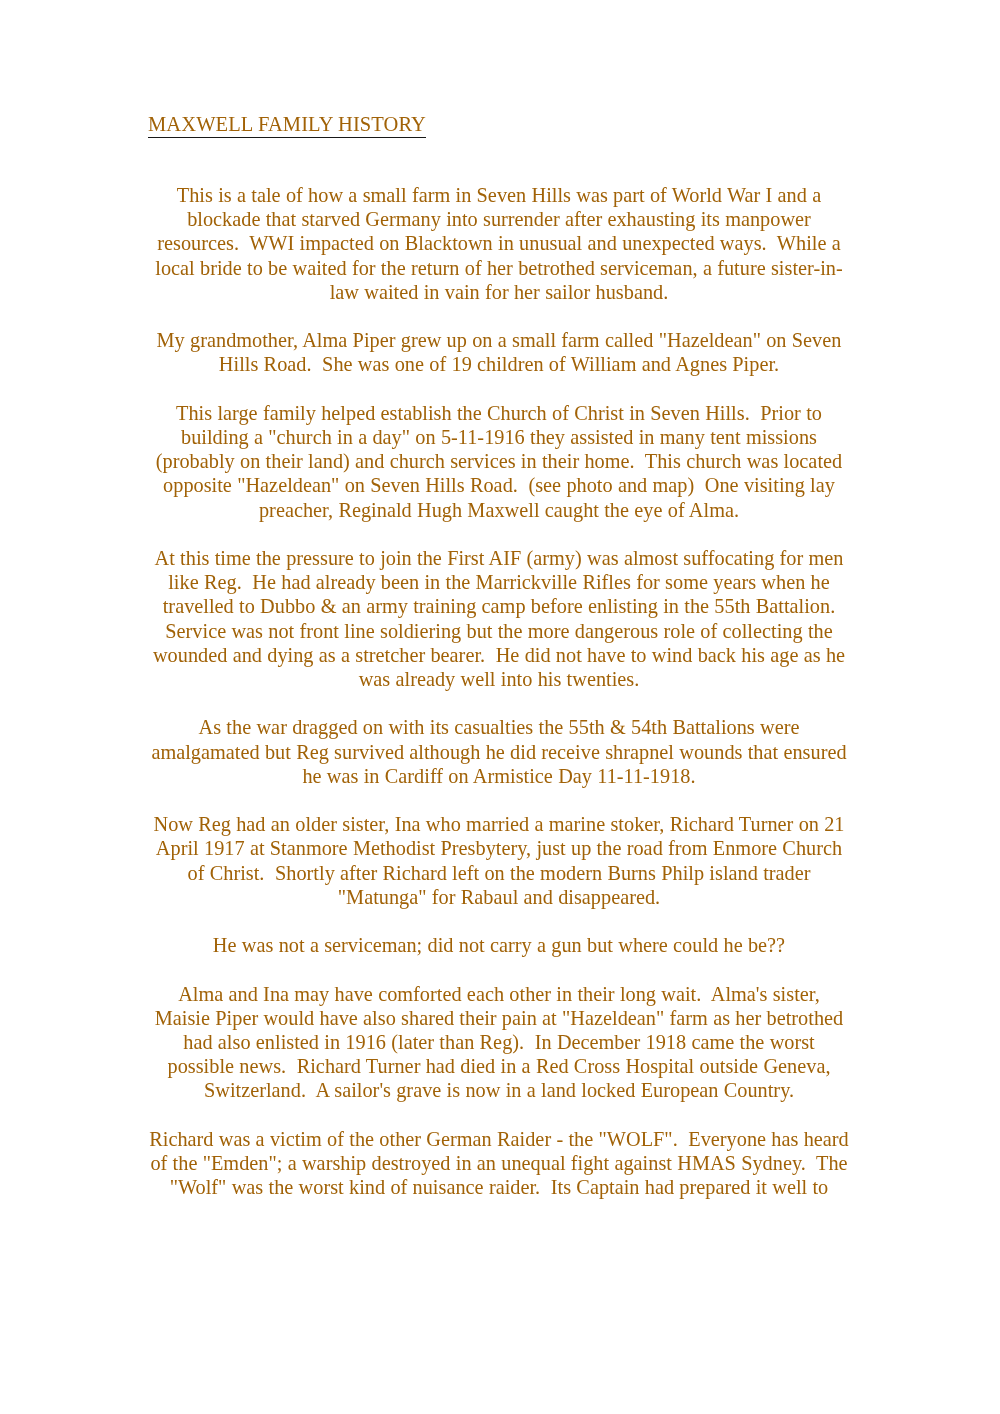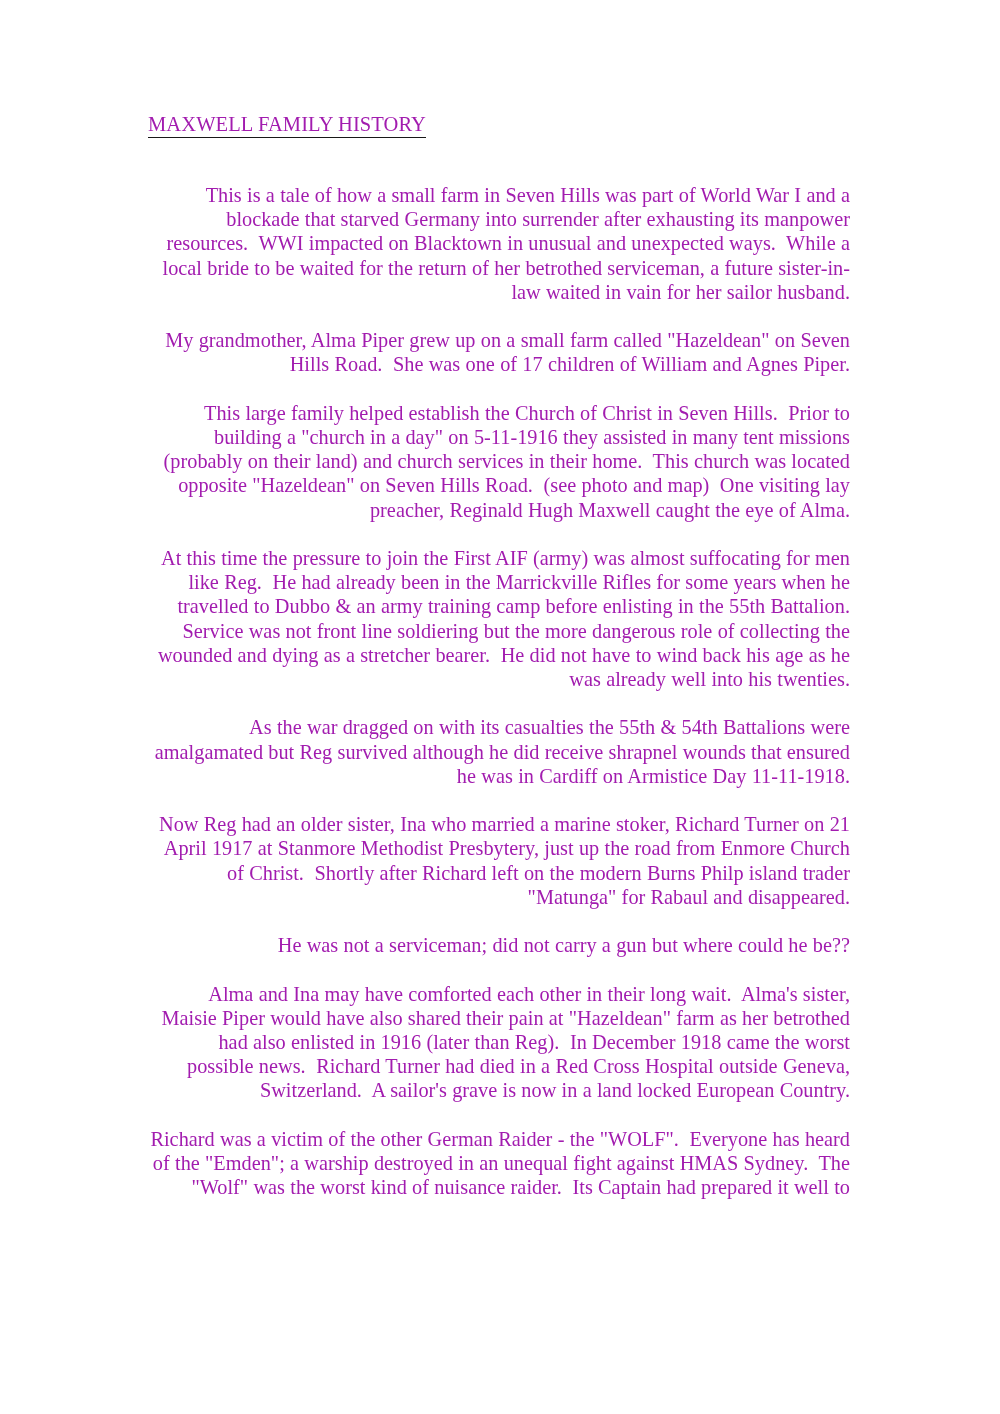--- a/index.html
+++ b/index.html
@@ -7,21 +7,21 @@
     padding: 0;
     background: #ffffff;
   }
   .page {
     position: relative;
     width: 1000px;
     height: 1414px;
     background: #ffffff;
     overflow: hidden;
     font-family: "Liberation Serif", "DejaVu Serif", serif;
-    color: #a21caf;
+    color: #a16207;
     -webkit-font-smoothing: antialiased;
   }
   .content {
     position: absolute;
     left: 148px;
     top: 112px;
     width: 702px;
   }
   .doc-title {
     font-size: 20.5px;
@@ -33,41 +33,41 @@
     border-bottom: 1.4px solid #181818;
     padding-bottom: 1px;
   }
   .title-row {
     margin-bottom: 21px;
   }
   .para {
     font-size: 20.3px;
     line-height: 24.2px;
     margin: 0 0 24.2px 0;
-    text-align: right;
+    text-align: center;
     letter-spacing: 0.01px;
     word-spacing: 0.2px;
     white-space: pre-wrap;
   }
   .para:last-child {
     margin-bottom: 0;
   }
 </style>
 </head>
 <body>
 
 <div class="page">
   <div class="content">
 
     <div class="title-row">
       <h1 class="doc-title">MAXWELL FAMILY HISTORY</h1>
     </div>
 
     <p class="para">This is a tale of how a small farm in Seven Hills was part of World War I and a blockade that starved Germany into surrender after exhausting its manpower resources.  WWI impacted on Blacktown in unusual and unexpected ways.  While a local bride to be waited for the return of her betrothed serviceman, a future sister-in-law waited in vain for her sailor husband.</p>
-    <p class="para">My grandmother, Alma Piper grew up on a small farm called "Hazeldean" on Seven Hills Road.  She was one of 17 children of William and Agnes Piper.</p>
+    <p class="para">My grandmother, Alma Piper grew up on a small farm called "Hazeldean" on Seven Hills Road.  She was one of 19 children of William and Agnes Piper.</p>
     <p class="para">This large family helped establish the Church of Christ in Seven Hills.  Prior to building a "church in a day" on 5-11-1916 they assisted in many tent missions (probably on their land) and church services in their home.  This church was located opposite "Hazeldean" on Seven Hills Road.  (see photo and map)  One visiting lay preacher, Reginald Hugh Maxwell caught the eye of Alma.</p>
     <p class="para">At this time the pressure to join the First AIF (army) was almost suffocating for men like Reg.  He had already been in the Marrickville Rifles for some years when he travelled to Dubbo &amp; an army training camp before enlisting in the 55th Battalion.  Service was not front line soldiering but the more dangerous role of collecting the wounded and dying as a stretcher bearer.  He did not have to wind back his age as he was already well into his twenties.</p>
     <p class="para">As the war dragged on with its casualties the 55th &amp; 54th Battalions were amalgamated but Reg survived although he did receive shrapnel wounds that ensured he was in Cardiff on Armistice Day 11-11-1918.</p>
     <p class="para">Now Reg had an older sister, Ina who married a marine stoker, Richard Turner on 21 April 1917 at Stanmore Methodist Presbytery, just up the road from Enmore Church of Christ.  Shortly after Richard left on the modern Burns Philp island trader "Matunga" for Rabaul and disappeared.</p>
     <p class="para">He was not a serviceman; did not carry a gun but where could he be??</p>
     <p class="para">Alma and Ina may have comforted each other in their long wait.  Alma's sister, Maisie Piper would have also shared their pain at "Hazeldean" farm as her betrothed had also enlisted in 1916 (later than Reg).  In December 1918 came the worst possible news.  Richard Turner had died in a Red Cross Hospital outside Geneva, Switzerland.  A sailor's grave is now in a land locked European Country.</p>
     <p class="para">Richard was a victim of the other German Raider - the "WOLF".  Everyone has heard of the "Emden"; a warship destroyed in an unequal fight against HMAS Sydney.  The "Wolf" was the worst kind of nuisance raider.  Its Captain had prepared it well to</p>
 
   </div>
 </div>

